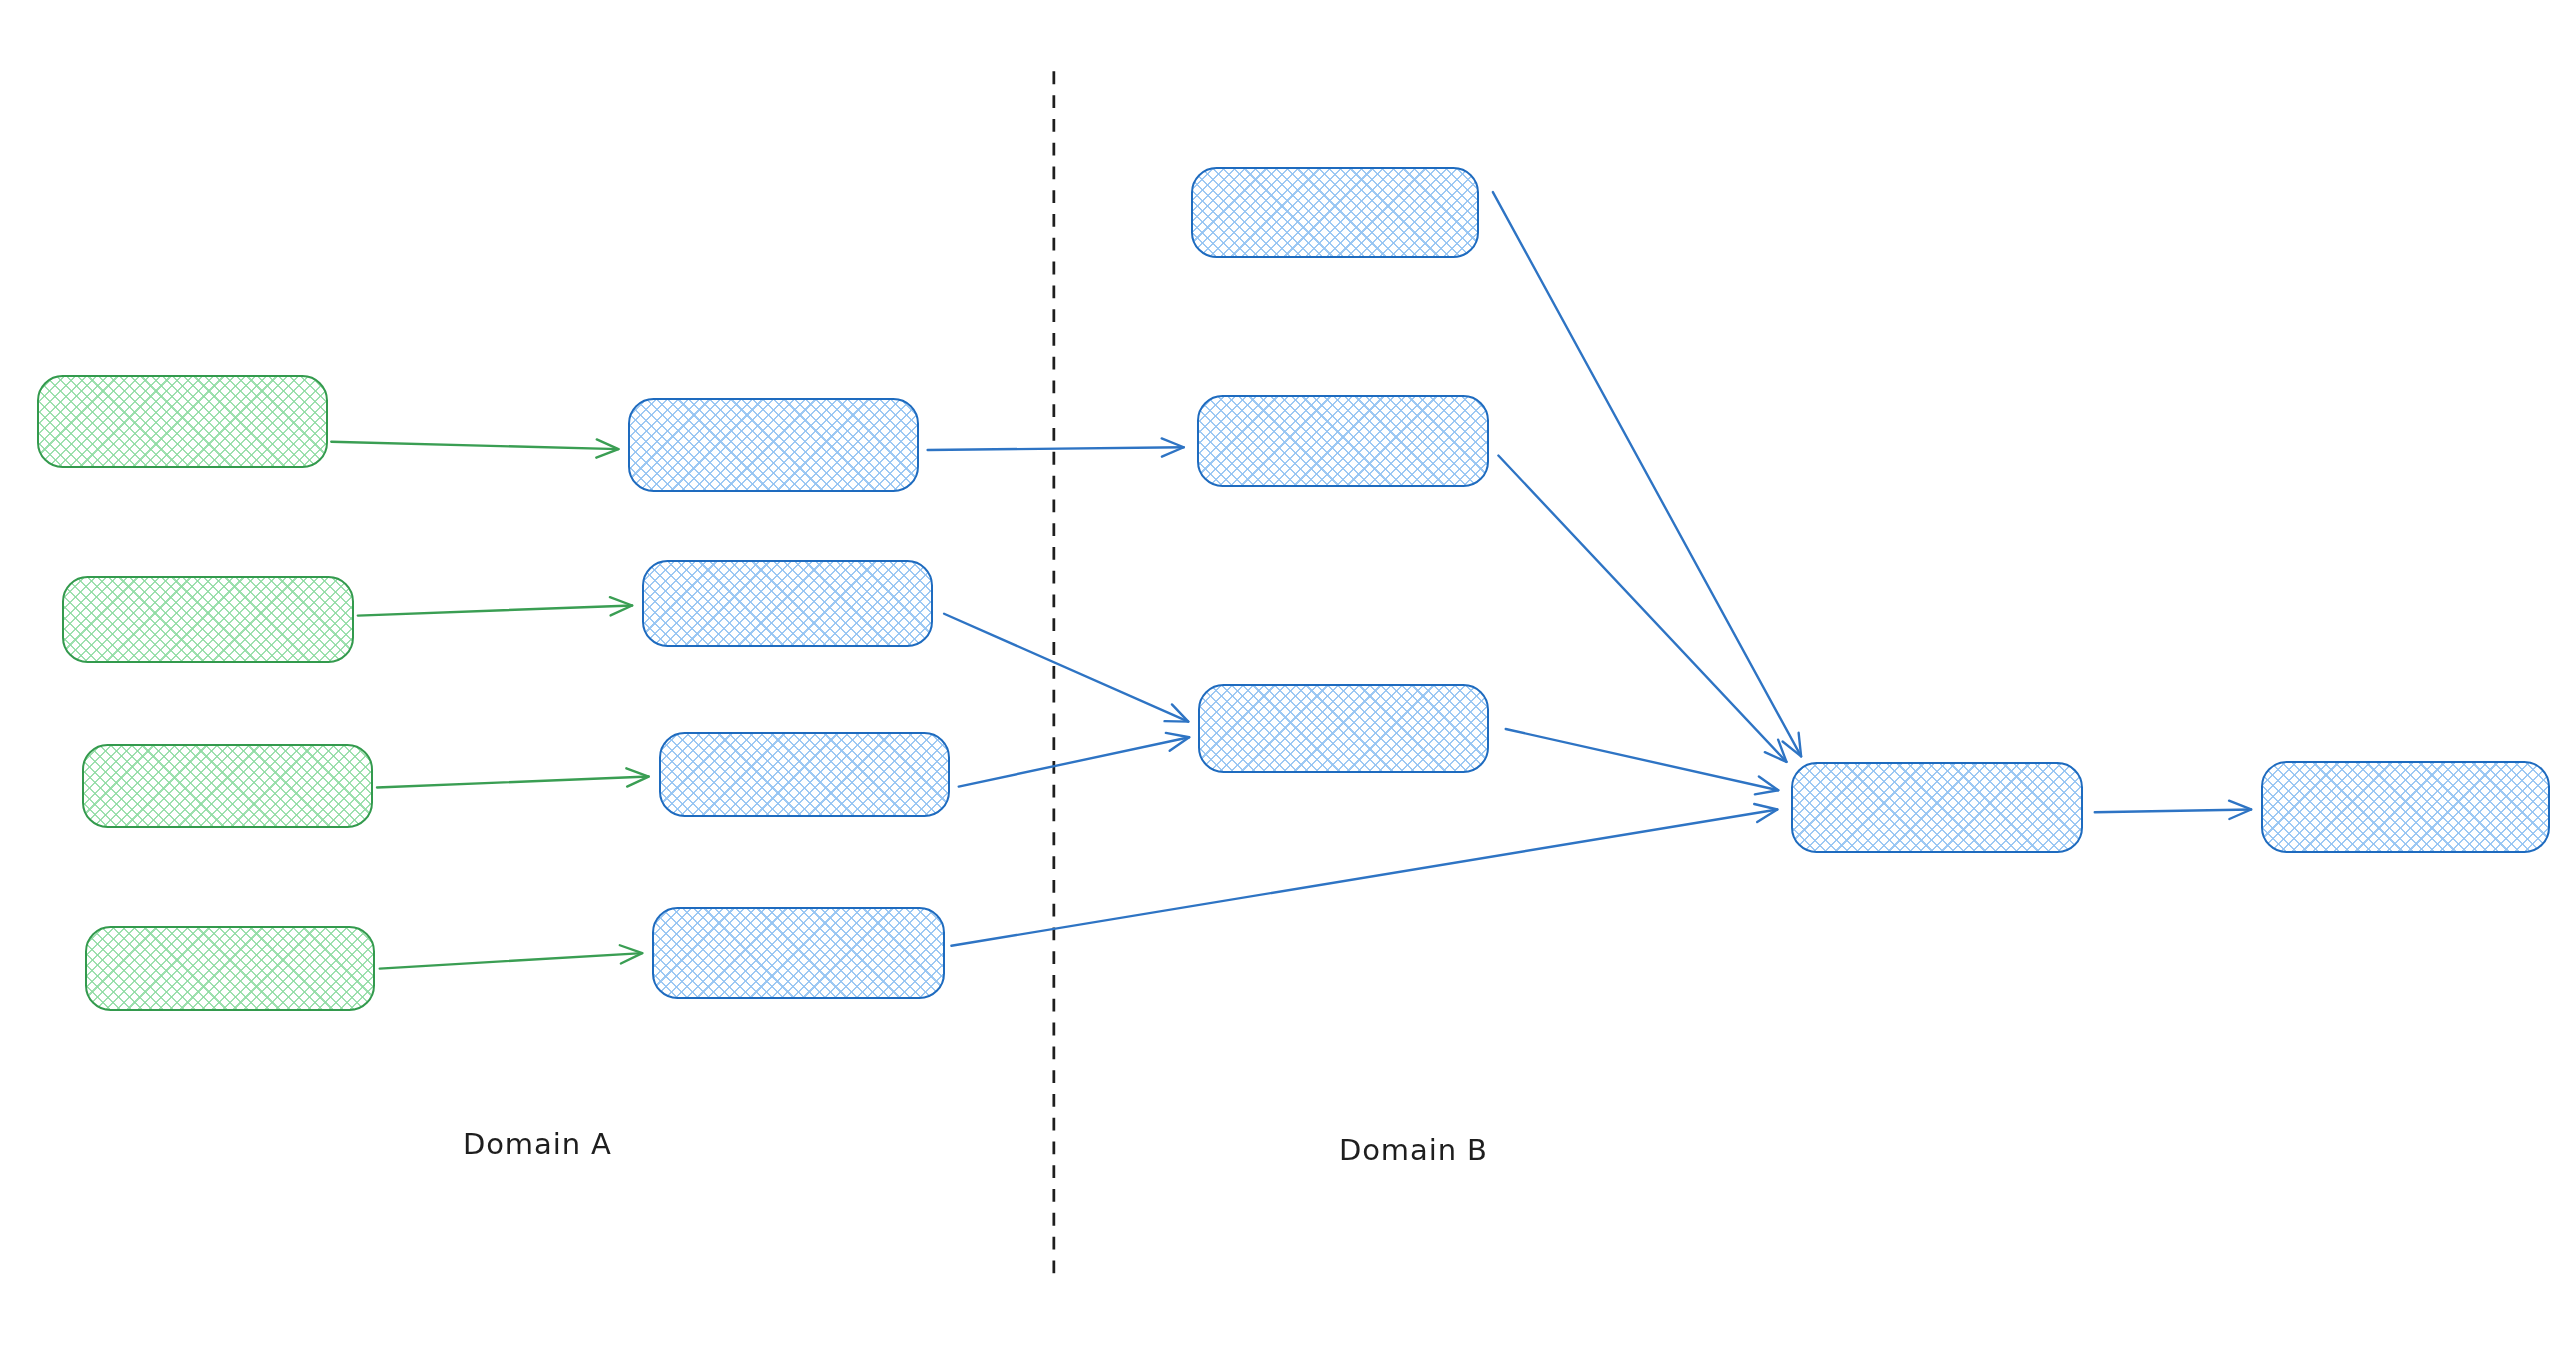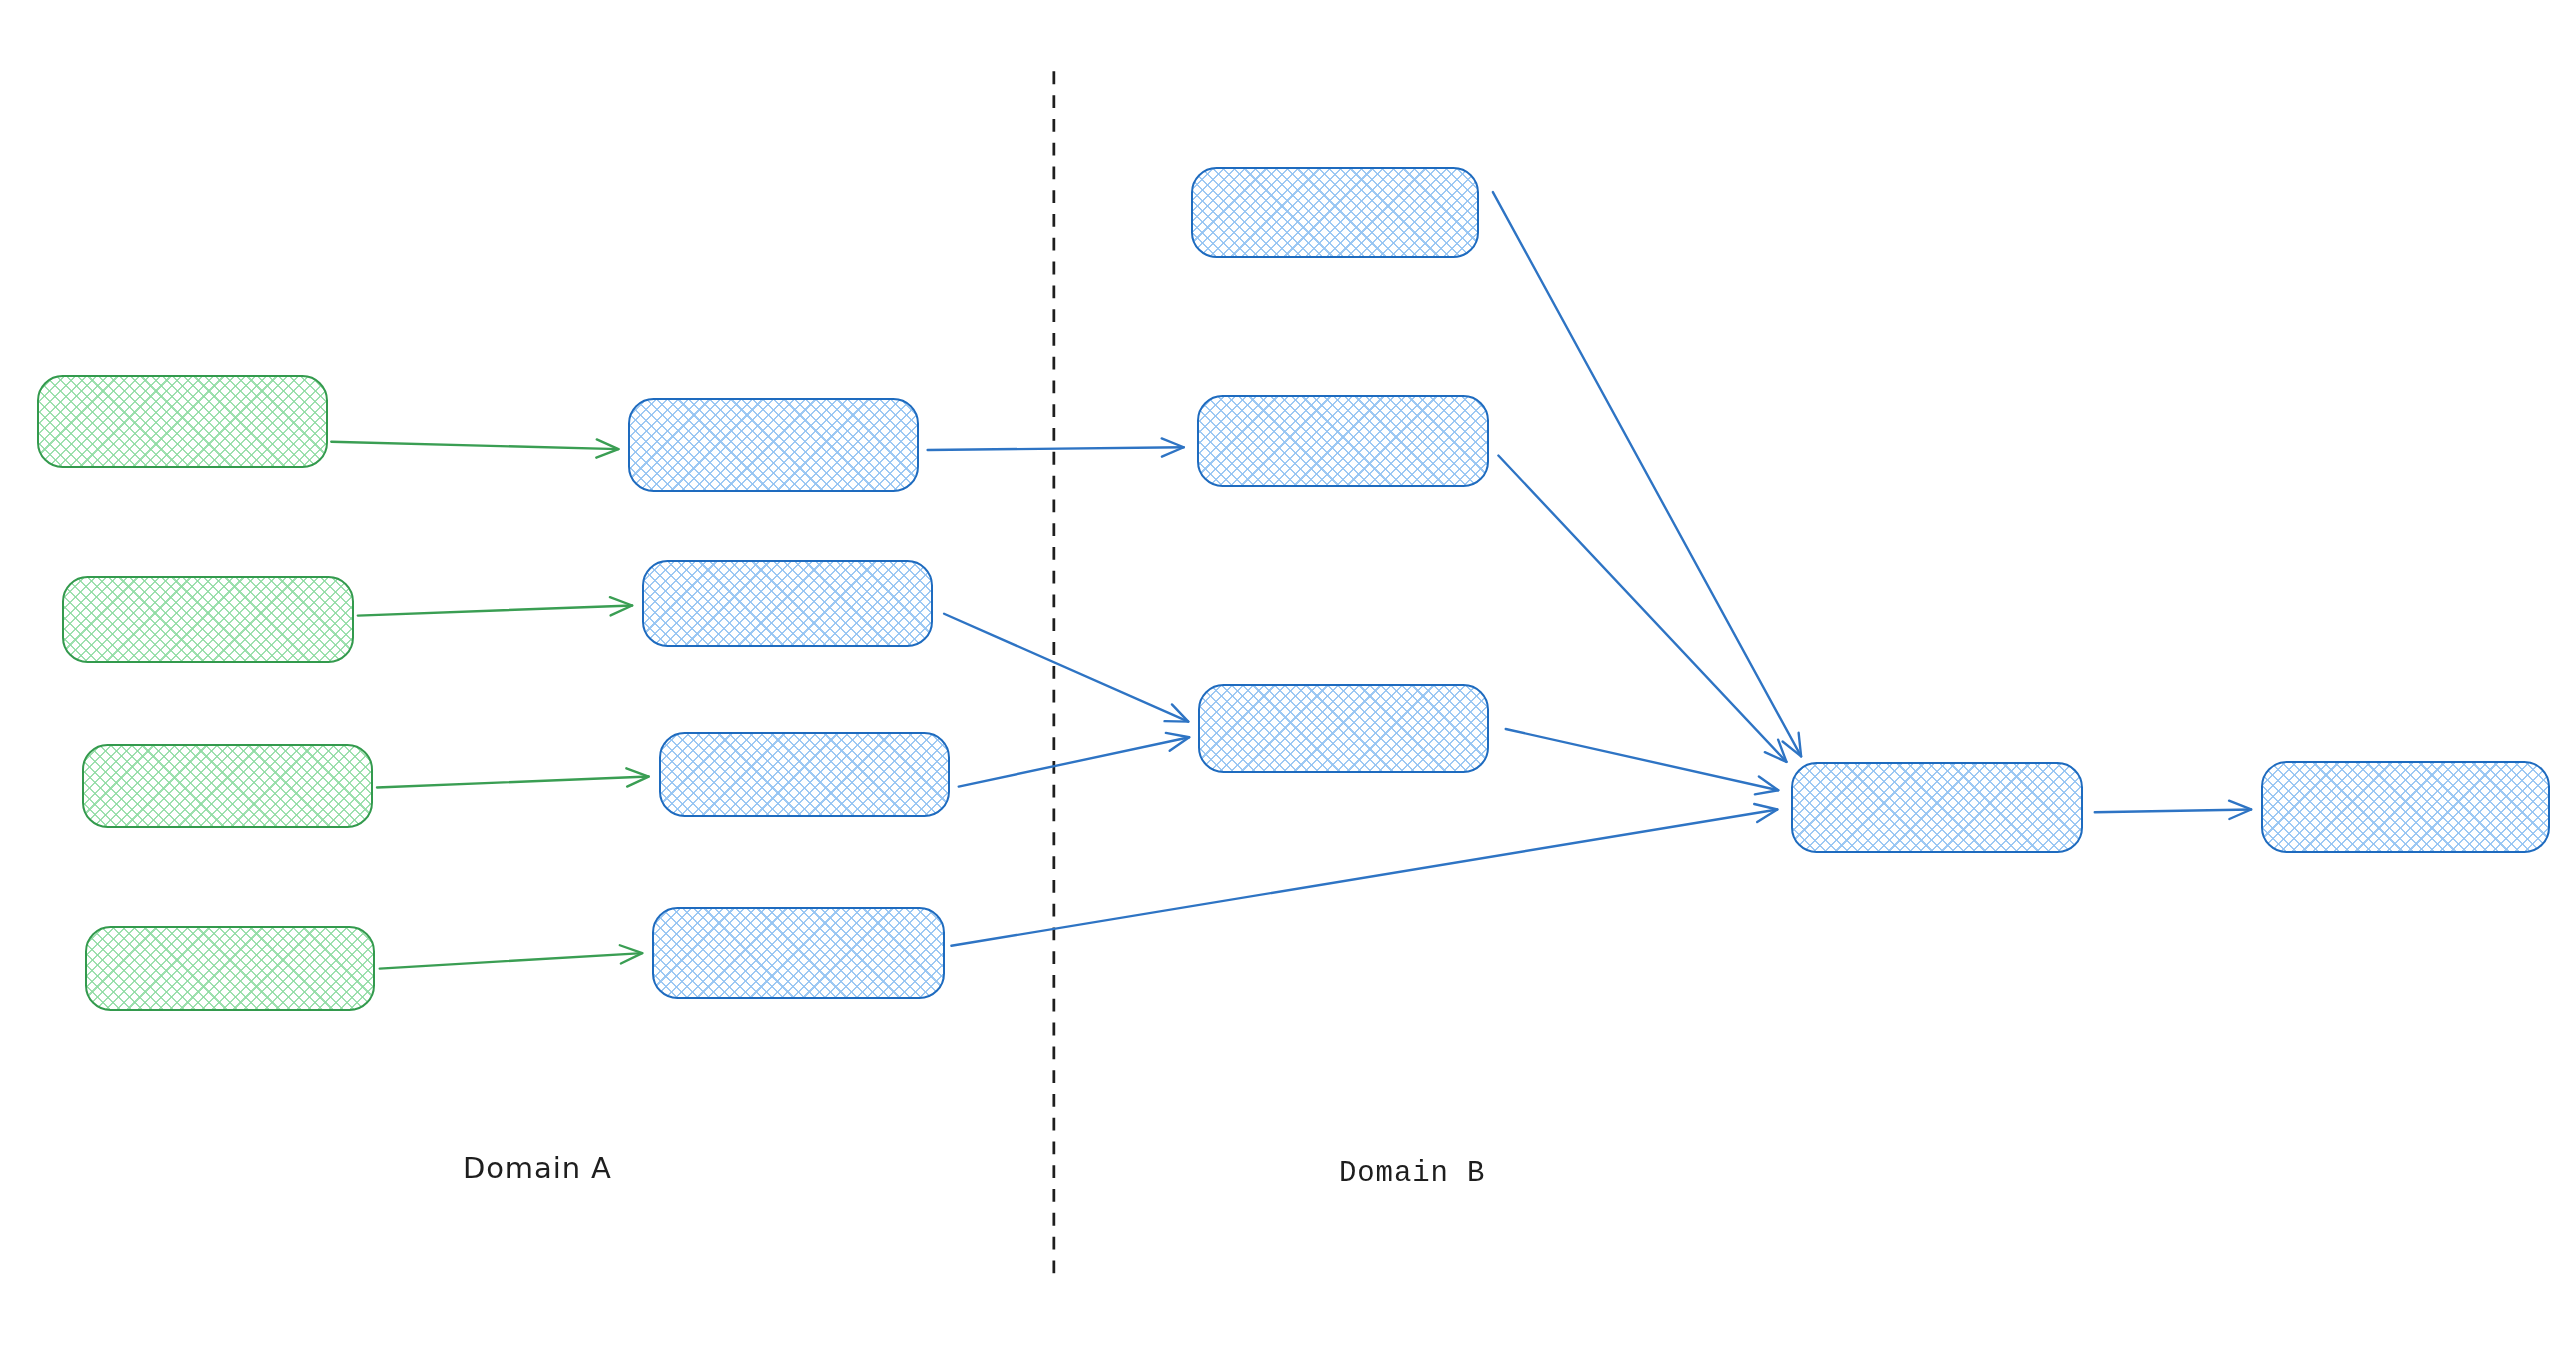--- a/index.html
+++ b/index.html
@@ -22,21 +22,20 @@
   }
   .node.blue{
     border:2.7px solid #1e6bbf;
     background-image:
       repeating-linear-gradient(45deg,  rgba(147,195,242,0.9) 0 1.5px, transparent 1.5px 7.5px),
       repeating-linear-gradient(-45deg, rgba(147,195,242,0.9) 0 1.5px, transparent 1.5px 7.5px);
   }
   .diagram-label{
     position:absolute;color:#1e1e1e;white-space:nowrap;pointer-events:auto;
     letter-spacing:0.9px;
-    margin-top:24px;
   }
 </style>
 </head>
 <body>
 
 <div id="canvas">
   <svg id="edge-layer" xmlns="http://www.w3.org/2000/svg" viewBox="0 0 2816 1500">
       <defs>
         <marker id="ah-green" markerUnits="userSpaceOnUse" markerWidth="46" markerHeight="46" refX="27" refY="13" orient="auto">
           <path d="M3 3 L27 13 L3 23" fill="none" stroke="#3a9e53" stroke-width="2.6" stroke-linecap="round" stroke-linejoin="round"></path>
@@ -67,16 +66,16 @@
       <div class="node blue" style="left: 628px; top: 398px; width: 291px; height: 94px;"></div>
       <div class="node blue" style="left: 642px; top: 560px; width: 291px; height: 87px;"></div>
       <div class="node blue" style="left: 659px; top: 732px; width: 291px; height: 85px;"></div>
       <div class="node blue" style="left: 652px; top: 907px; width: 293px; height: 92px;"></div>
       <div class="node blue" style="left: 1191px; top: 167px; width: 288px; height: 91px;"></div>
       <div class="node blue" style="left: 1197px; top: 395px; width: 292px; height: 92px;"></div>
       <div class="node blue" style="left: 1198px; top: 684px; width: 291px; height: 89px;"></div>
       <div class="node blue" style="left: 1791px; top: 762px; width: 292px; height: 91px;"></div>
       <div class="node blue" style="left: 2261px; top: 761px; width: 289px; height: 92px;"></div>
       <div class="diagram-label" style="left: 463px; top: 1127px; font-size: 29px;">Domain A</div>
-      <div class="diagram-label" style="left: 1339px; top: 1133px; font-size: 29px; font-family: Liberation Mono, monospace;">Domain B</div>
+      <div class="diagram-label" style="left: 1339px; top: 1133px; font-size: 29px;">Domain B</div>
     </div>
 </div>
 
 
 </body></html>

